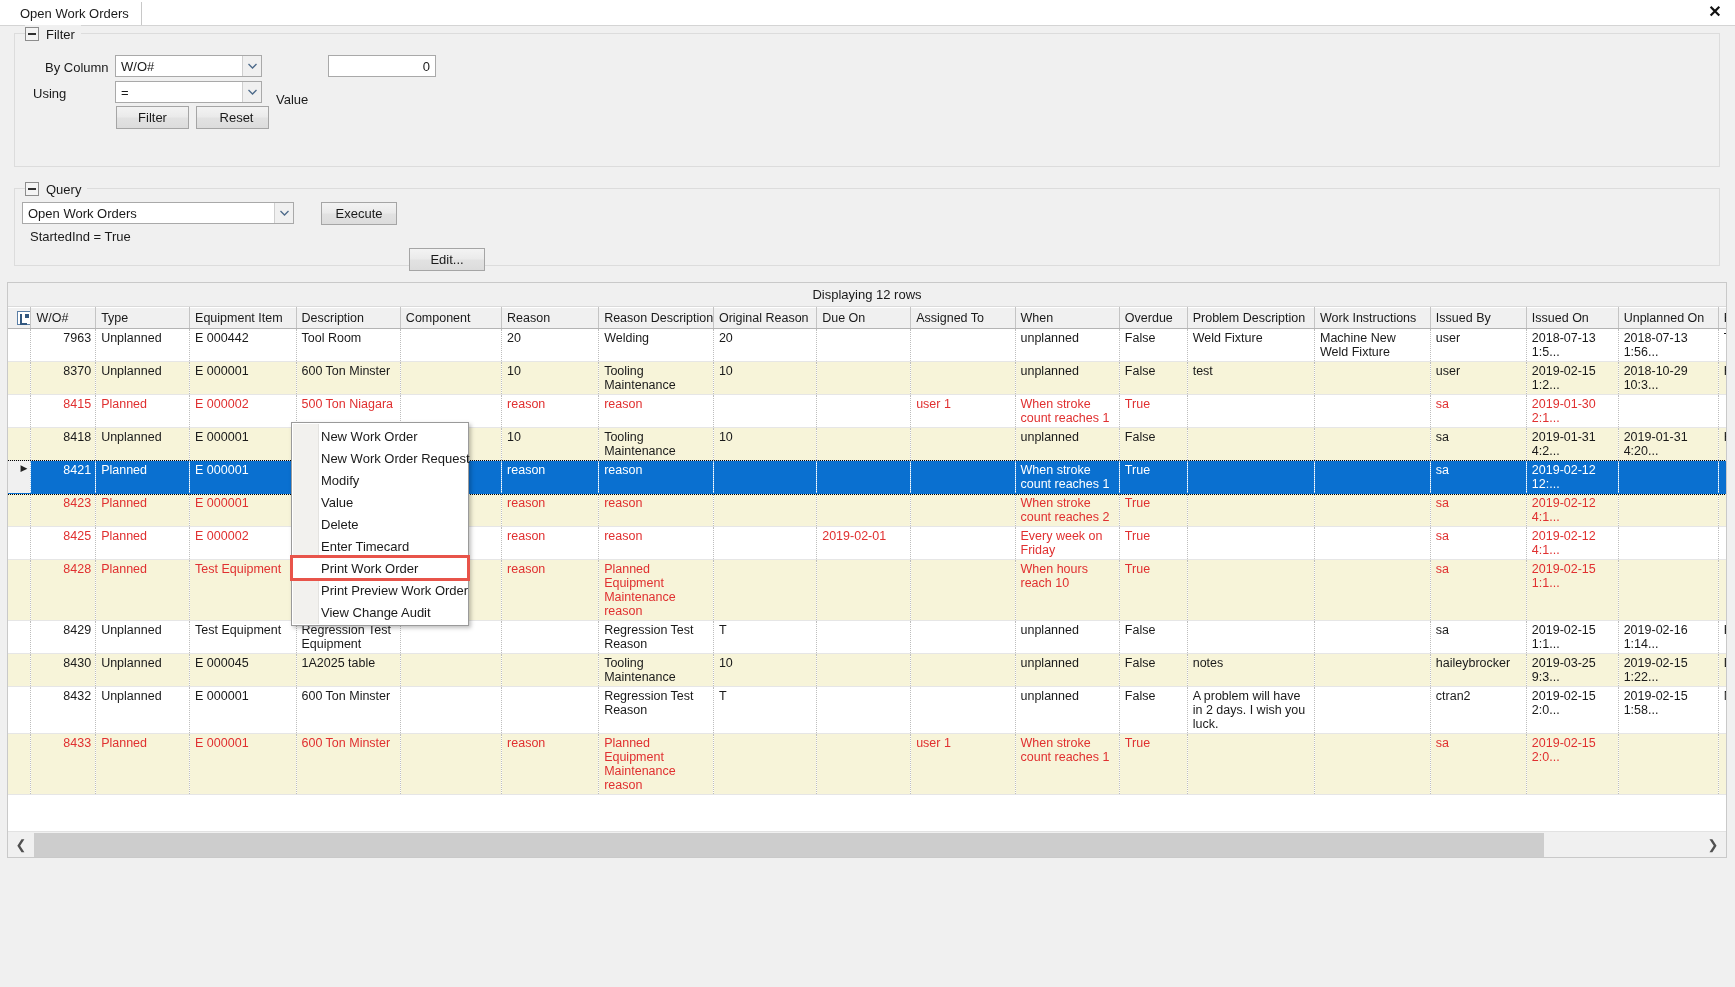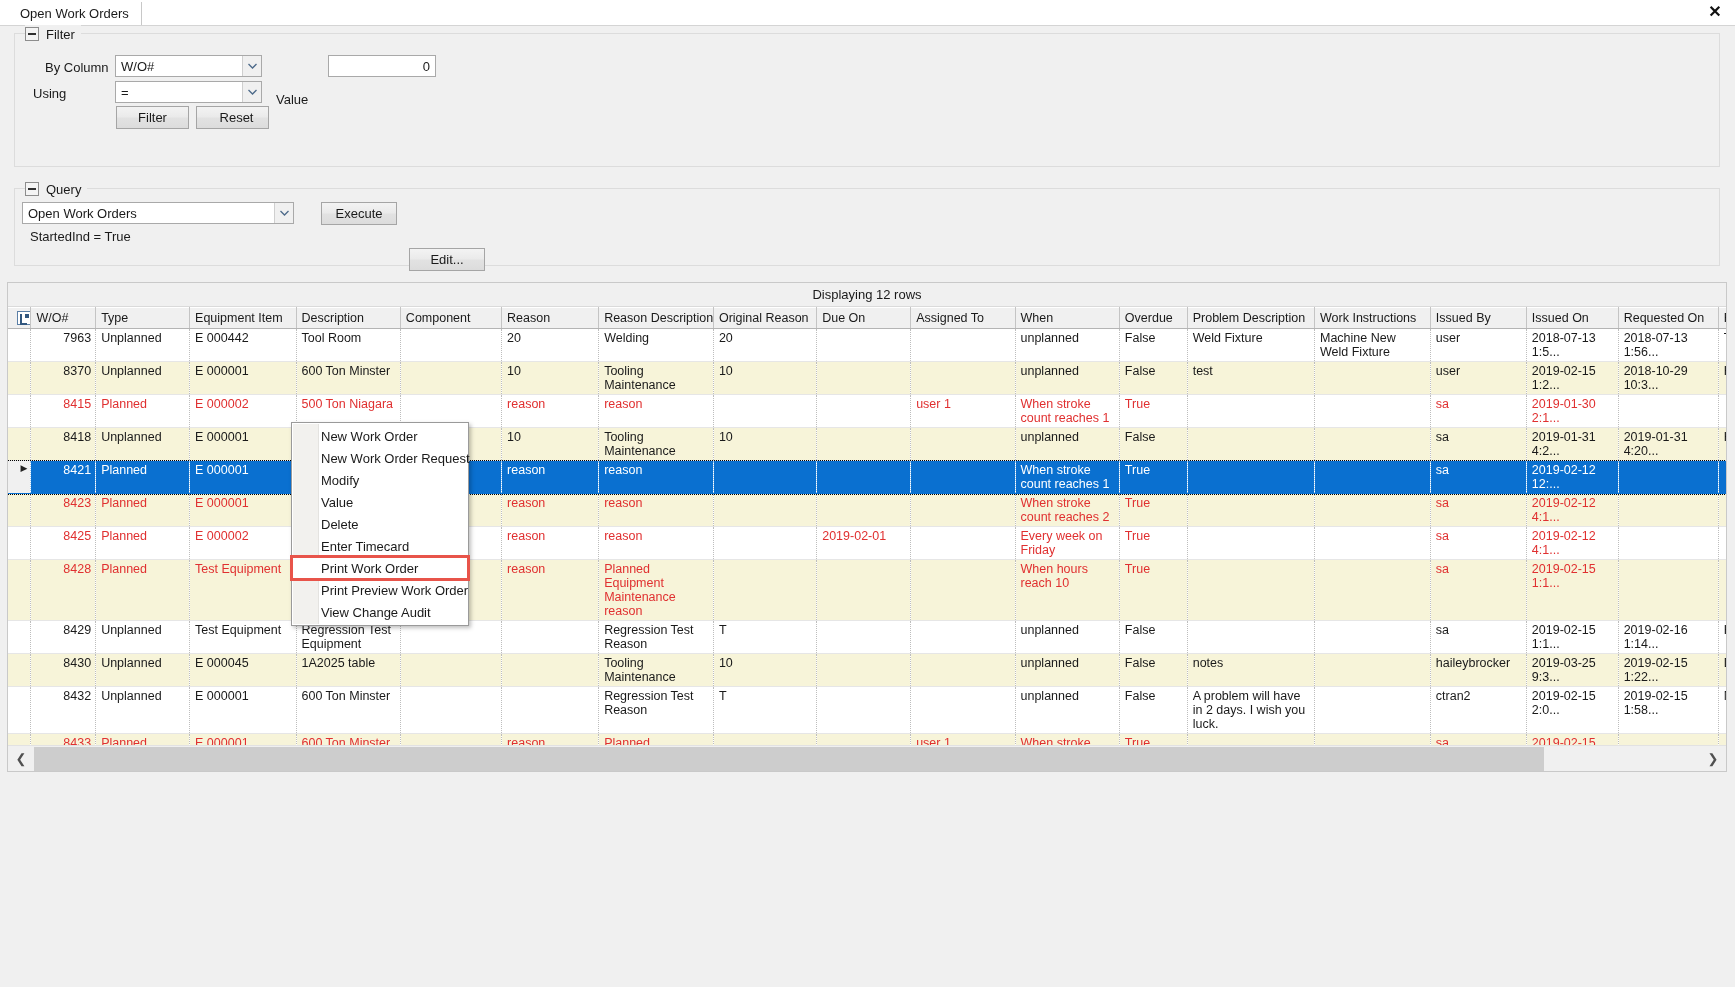--- a/index.html
+++ b/index.html
@@ -121,21 +121,21 @@
   }
   .qtext {
     position: absolute;
     font-size: 13px; color: #1a1a1a;
     white-space: nowrap;
   }
 
   
   #gridpanel {
     position: absolute; left: 7px; top: 282px;
-    width: 1720px; height: 490px;
+    width: 1720px; height: 576px;
     background: #c2410c;
     border: 1px solid #c9c9c9;
     overflow: hidden;
   }
   #gridcaption {
     position: absolute; left: 0; top: 0; width: 1718px; height: 24px;
     background: #f0f0f0;
     border-bottom: 1px solid #dadada;
     display: flex; align-items: center; justify-content: center;
     font-size: 13px; color: #1a1a1a;
@@ -382,21 +382,21 @@
             <th>Reason Description</th>
             <th>Original Reason</th>
             <th>Due On</th>
             <th>Assigned To</th>
             <th>When</th>
             <th>Overdue</th>
             <th>Problem Description</th>
             <th>Work Instructions</th>
             <th>Issued By</th>
             <th>Issued On</th>
-            <th>Requested On</th>
+            <th>Unplanned On</th>
             <th>R</th>
           </tr>
         </thead>
         <tbody id="grid-body">
             <tr class="gr-norm">
               <td class="rowhdr">
                 <div class="rowmark"></div>
               </td>
               <td class="num">7963</td>
               <td>Unplanned</td>

